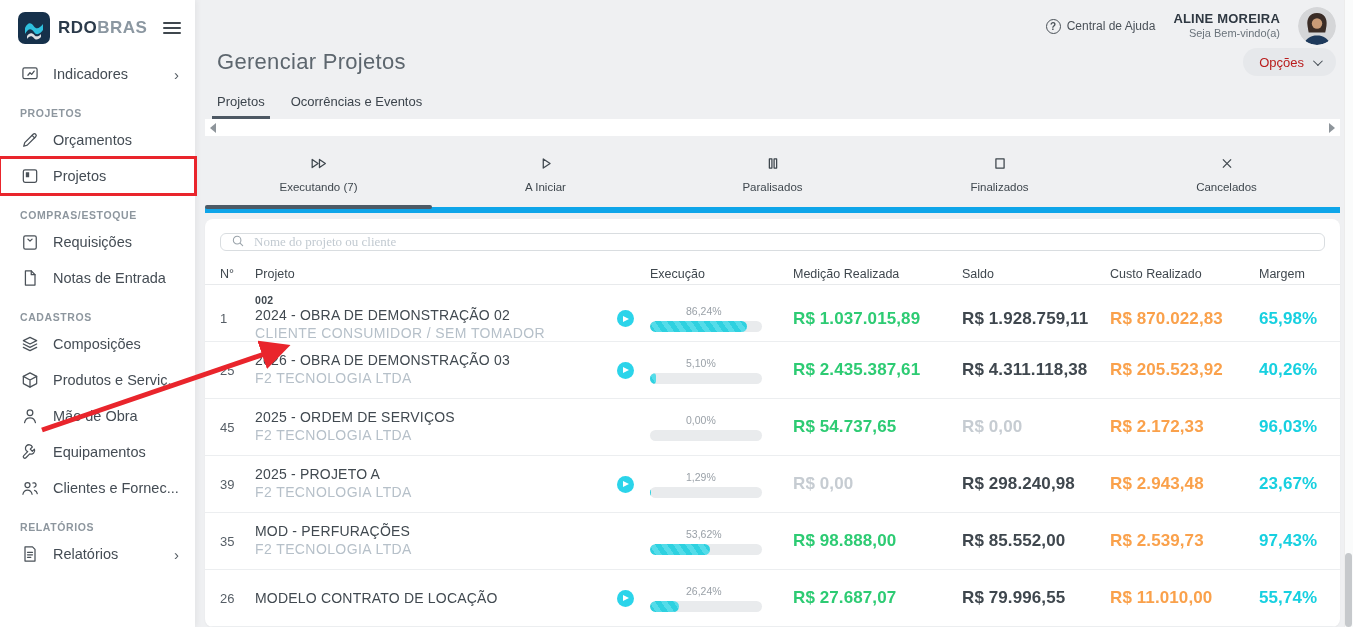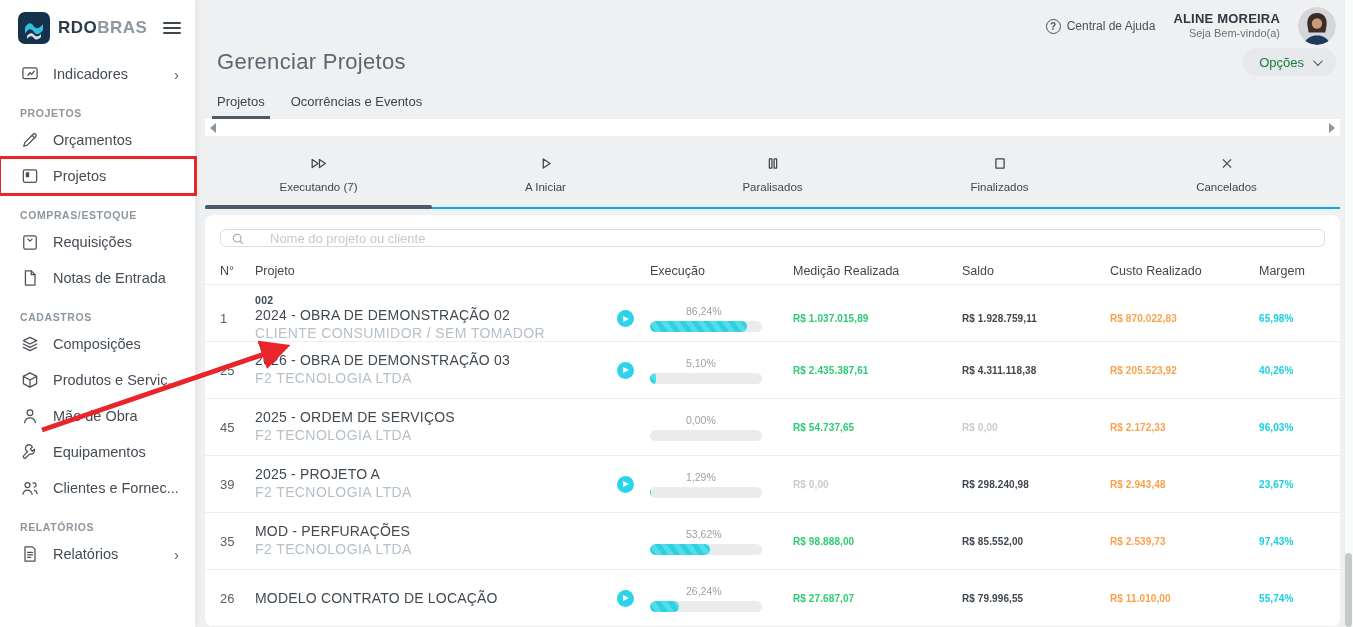--- a/index.html
+++ b/index.html
@@ -29,60 +29,60 @@
   .top-bar { height:46px; display:flex; align-items:center; justify-content:flex-end; gap:18px; padding:6px 4px 0 0; }
   .help { display:flex; align-items:center; gap:6px; font-size:12px; color:#4a5158; cursor:pointer; }
   .help-q { width:15px; height:15px; border:1.3px solid #4a5158; border-radius:50%; font-size:10px; display:flex; align-items:center; justify-content:center; font-weight:700; }
   .user-block { text-align:right; line-height:1.25; }
   .user-name { font-size:13px; font-weight:800; color:#2f3842; letter-spacing:.2px; }
   .user-greet { font-size:11px; color:#6a737b; }
   .avatar { width:38px; height:38px; border-radius:50%; overflow:hidden; flex:0 0 auto; cursor:pointer; }
 
   .title-row { display:flex; align-items:center; justify-content:space-between; padding:2px 4px 0 12px; }
   .page-title { font-size:22px; color:#5d666e; font-weight:500; letter-spacing:.3px; }
-  .options-btn { background:#e6e8eb; border:none; border-radius:16px; height:28px; padding:0 16px; font-size:13px; color:#15803d; font-family:inherit; display:flex; align-items:center; gap:9px; cursor:pointer; }
+  .options-btn { background:#e6e8eb; border:none; border-radius:16px; height:28px; padding:0 16px; font-size:13px; color:#b91c1c; font-family:inherit; display:flex; align-items:center; gap:9px; cursor:pointer; }
   .caret { width:7px; height:7px; border-right:1.6px solid #444c54; border-bottom:1.6px solid #444c54; transform:rotate(45deg) translateY(-2px); }
 
   .tabs-row { display:flex; gap:16px; padding:18px 0 0 7px; }
   .tab { font-size:13px; color:#3c444c; padding:0 5px 7px 5px; cursor:pointer; border-bottom:3px solid transparent; }
   .tab.active { border-bottom-color:#4d5863; font-weight:500; }
 
   .hscroll { height:17px; background:#ffffff; display:flex; align-items:center; justify-content:space-between; padding:0 5px; }
   .tri { width:0; height:0; border-top:5px solid transparent; border-bottom:5px solid transparent; cursor:pointer; }
   .tri.left  { border-right:6px solid #8e959b; }
   .tri.right { border-left:6px solid #8e959b; }
 
-  .status-strip { display:flex; border-bottom:2px solid #0ea5e9; margin-top:1px; }
+  .status-strip { display:flex; border-bottom:6px solid #0ea5e9; margin-top:1px; }
   .status-tab { flex:1; display:flex; flex-direction:column; align-items:center; padding:18px 0 14px; gap:9px; cursor:pointer; position:relative; }
   .status-tab svg { width:20px; height:17px; stroke:#3f474e; fill:none; stroke-width:1.4; stroke-linejoin:round; }
   .status-tab .st-lbl { font-size:11.5px; color:#3f474e; }
   .status-tab.active::after { content:""; position:absolute; left:0; right:0; bottom:-2px; height:4px; background:#4d5a66; border-radius:2px; }
 
   
   .card { background:#ffffff; border-radius:8px; margin-top:6px; flex:1; overflow:hidden; display:flex; flex-direction:column; box-shadow:0 1px 2px rgba(0,0,0,.04); }
-  .search-box { margin:14px 15px 0; height:28px; border:1px solid #d9dde0; border-radius:6px; display:flex; align-items:flex-end; padding:0 10px; gap:25px; }
+  .search-box { margin:14px 15px 0; height:28px; border:1px solid #d9dde0; border-radius:6px; display:flex; align-items:flex-start; padding:0 10px; gap:9px;font-family:Liberation Serif, serif; }
   .search-box svg { width:14px; height:14px; stroke:#9aa3aa; fill:none; stroke-width:1.8; stroke-linecap:round; }
   .search-box input { border:none; outline:none; flex:1; font-size:13px; color:#444c54; font-family:inherit; background:transparent; }
   .search-box input::placeholder { color:#c2cad1; }
 
   .t-grid { display:grid; grid-template-columns:35px 345px 50px 143px 169px 148px 149px 1fr; align-items:center; padding-left:15px; }
   .t-head { height:42px; margin-top:12px; border-bottom:1px solid #e8eaec; }
   .t-head > div { font-size:12.5px; color:#3f474e; font-weight:500; }
   .t-row { border-bottom:1px solid #eceef0; min-height:57px; padding-top:9px; padding-bottom:9px; }
   .row-num { font-size:13px; color:#565e66; }
   .proj-code { font-size:10.5px; font-weight:700; color:#3f474e; letter-spacing:.3px; }
   .proj-name { font-size:14px; font-weight:500; color:#414950; letter-spacing:.2px; line-height:1.3; white-space:nowrap; }
   .proj-client { font-size:14px; color:#b6c0c9; letter-spacing:.4px; line-height:1.4; white-space:nowrap; }
   .play-badge { width:17px; height:17px; border-radius:50%; background:#2bd4ea; display:flex; align-items:center; justify-content:center; margin:0 auto; }
   .play-badge i { display:block; width:0; height:0; border-left:6px solid #ffffff; border-top:3.6px solid transparent; border-bottom:3.6px solid transparent; margin-left:2px; }
   .exec-cell { padding-right:26px; }
   .pct-label { font-size:10.5px; color:#9aa1a8; margin-bottom:4px;padding-left:36px; }
   .bar-track { width:112px; height:11px; background:#e9ebed; border-radius:6px; overflow:hidden; }
   .bar-fill { height:100%; border-radius:6px; background:repeating-linear-gradient(55deg, #2ed1e0 0 5px, #55dce9 5px 10px); }
-  .money { font-size:10px; font-weight:600; letter-spacing:.1px; }
+  .money { font-size:17px; font-weight:600; letter-spacing:.1px; }
   .c-green { color:#2dcb73; }
   .c-dark { color:#3f474e; }
   .c-orange { color:#faa14b; }
   .c-cyan { color:#17d0e0; }
   .muted { color:#c6ccd2 !important; }
 
   
   .vscroll { position:absolute; right:0; top:0; width:9px; height:100%; background:#fafbfb; border-left:1px solid #ececec; z-index:40; }
   .vscroll-thumb { position:absolute; right:1px; top:553px; width:7px; height:74px; background:#c6c9cc; border-radius:4px; }
   .annotation-arrow { position:absolute; left:0; top:0; width:1353px; height:627px; pointer-events:none; z-index:60; }

